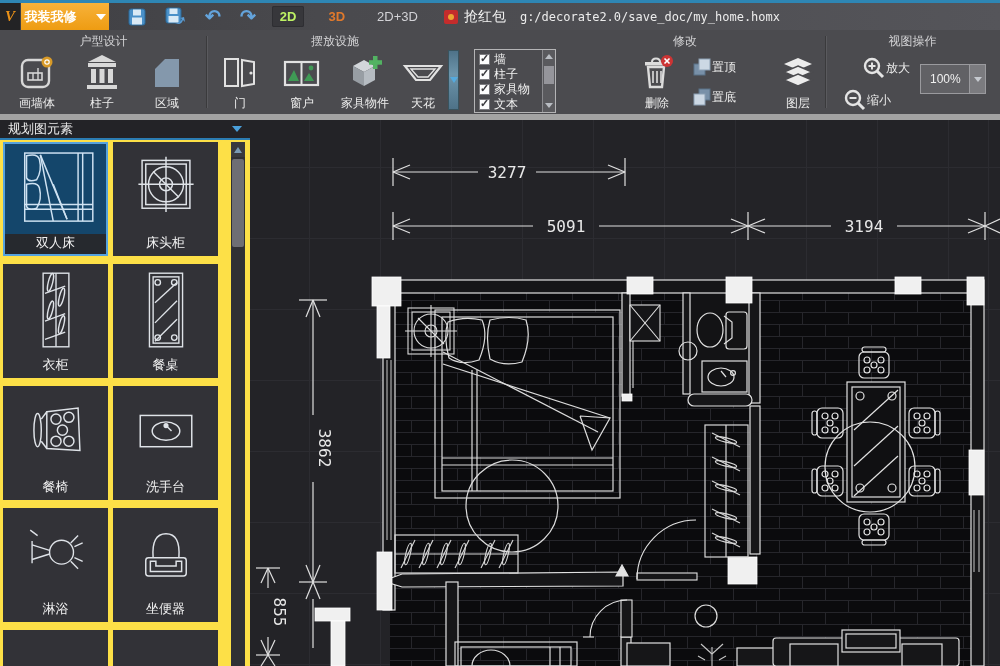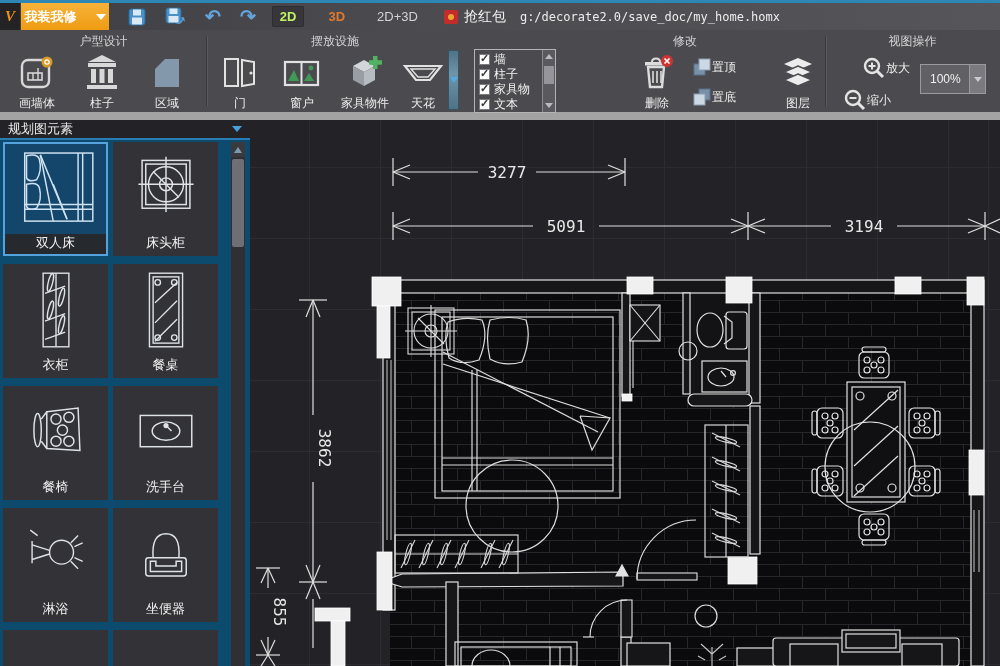--- a/index.html
+++ b/index.html
@@ -24,21 +24,21 @@
   .mode-3d { color:#e0792c; }
   .mode-2d3d { color:#d2d2d6; font-weight:normal; }
   .redpack { margin-left:18px; width:14px; height:14px; background:#c42c2c; border-radius:2px;
     display:flex; align-items:center; justify-content:center; }
   .redpack i { width:6px; height:6px; border-radius:50%; background:#eda432; }
   .redpack-label { margin-left:6px; color:#f2f2f2; font-size:14px; }
   .filepath { margin-left:14px; color:#ececec; font:12px "DejaVu Sans Mono", monospace; }
 
   
   .ribbon { position:absolute; left:0; top:30px; width:1000px; height:90px;
-    background:#4b4b4f; border-bottom:8px solid #a3a3a3; }
+    background:#4b4b4f; border-bottom:6px solid #a3a3a3; }
   .rtitle { position:absolute; top:3px; text-align:center; color:#d4d4d6; font-size:12px; }
   .rdivider { position:absolute; top:6px; bottom:6px; width:1px; background:#3a3a3c; box-shadow:1px 0 0 #5a5a5e; }
   .rbtn { position:absolute; top:17px; height:66px; display:flex; flex-direction:column;
     align-items:center; justify-content:center; cursor:default; }
   .ricon { height:44px; display:flex; align-items:flex-end; justify-content:center; }
   .rlabel { font-size:12px; color:#ececec; margin-top:3px; white-space:nowrap; }
   .rrow { position:absolute; display:flex; align-items:center; }
   .rrow .rlabel { margin-top:0; }
 
   
@@ -69,21 +69,21 @@
 
   .zoomdd { position:absolute; left:920px; top:34px; width:66px; height:30px;
     background:#616165; border:1px solid #9a9a9e; display:flex; }
   .zoomdd .val { flex:1; color:#f0f0f0; font-size:12px; display:flex; align-items:center; padding-left:9px; }
   .zoomdd .dar { width:16px; background:#7b7b7f; border-left:1px solid #9a9a9e;
     display:flex; align-items:center; justify-content:center; }
   .tri-dn-d { width:0;height:0;border-left:4px solid transparent;border-right:4px solid transparent;border-top:5px solid #c6cad0; }
 
   
   .sidebar { position:absolute; left:0; top:120px; width:250px; height:546px;
-    background:#0c4a6e; overflow:hidden; }
+    background:#fde047; overflow:hidden; }
   .sb-header { position:absolute; left:0; top:0; width:250px; height:20px; background:#232327;
     border-bottom:2px solid #2b7cb2; display:flex; align-items:center; padding:0 8px; }
   .sb-header .txt { color:#eaeaea; font-size:13px; flex:1; }
   .tri-dn-b { width:0;height:0;border-left:5px solid transparent;border-right:5px solid transparent;border-top:6px solid #4aa0dc; }
   .tile { position:absolute; width:105px; height:114px; background:#323237;
     display:flex; flex-direction:column; }
   .tile .art { flex:1; display:flex; align-items:center; justify-content:center; }
   .tile .cap { height:22px; text-align:center; color:#f2f2f2; font-size:13px; }
   .tile.sel { background:#14466b; outline:2px solid #55a2dd; outline-offset:-2px; }
   .tile.sel .cap { background:#26292e; }

